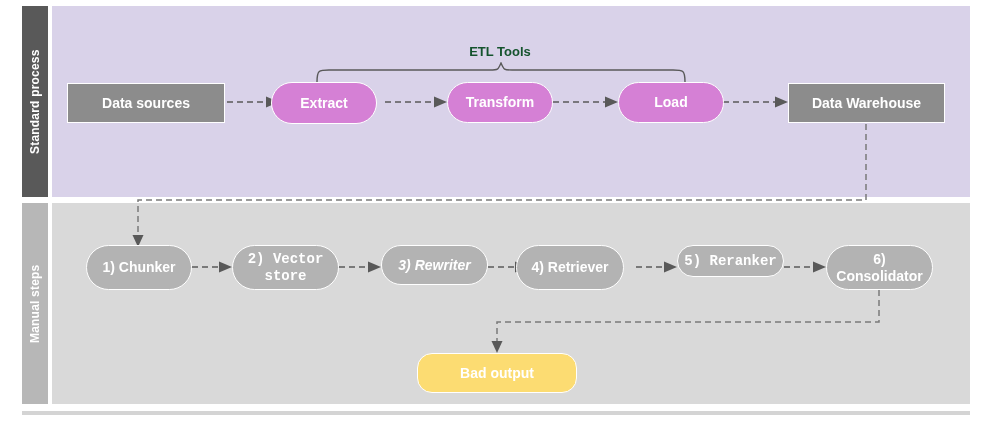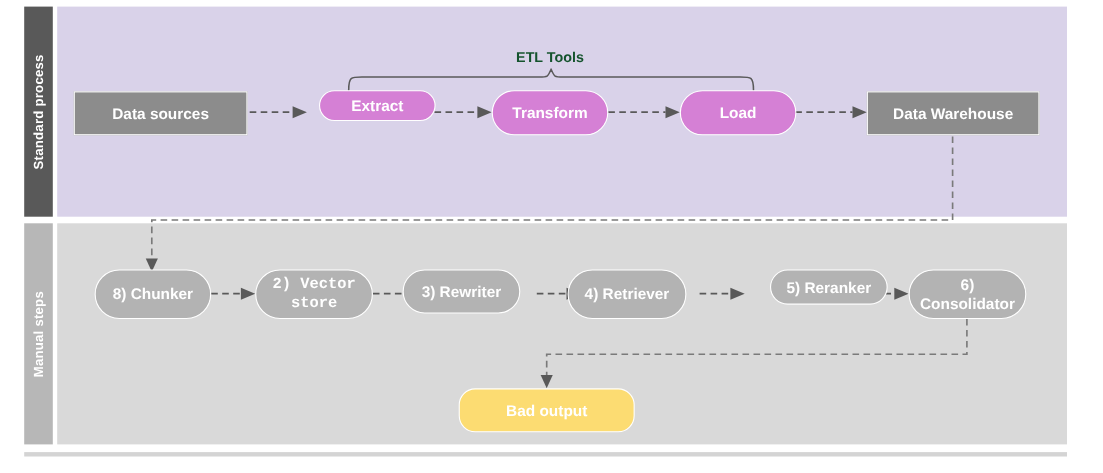--- a/index.html
+++ b/index.html
@@ -165,36 +165,36 @@
   </svg>
 
   <div id="etl-bracket-label">ETL Tools</div>
   <svg id="etl-bracket-svg" width="372" height="22" viewBox="0 0 372 22" xmlns="http://www.w3.org/2000/svg">
     <path d="M2 20 C2 8, 4 8, 14 8 L175 8 C183 8, 183 8, 186 1
              C189 8, 189 8, 197 8 L358 8 C368 8, 370 8, 370 20" fill="none" stroke="#595959" stroke-width="1.4" stroke-linecap="round"></path>
   </svg>
 
   <div class="node rect grey" style="left:67px;  top:83px;  width:158px; height:40px;">Data sources</div>
 
-  <div class="node pill magenta" style="left:290px; top:82px; width:106px; height:28px;">Extract</div>
+  <div class="node pill magenta" style="left:271px; top:82px; width:106px; height:42px;">Extract</div>
 
   <div class="node pill magenta" style="left:447px; top:82px; width:106px; height:41px;">Transform</div>
 
   <div class="node pill magenta" style="left:618px; top:82px; width:106px; height:41px;">Load</div>
 
   <div class="node rect grey" style="left:788px; top:83px; width:157px; height:40px;">Data Warehouse</div>
 
-  <div class="node pill softgrey" style="left:86px;  top:245px; width:106px; height:45px;">8) Chunker</div>
+  <div class="node pill softgrey" style="left:86px;  top:245px; width:106px; height:45px;">1) Chunker</div>
 
   <div class="node pill softgrey" style="left:232px; top:245px; width:107px; height:45px;font-family:Liberation Mono, monospace;">2) Vector store</div>
 
-  <div class="node pill softgrey" style="left:366px; top:245px; width:107px; height:40px;">3) Rewriter</div>
+  <div class="node pill softgrey" style="left:381px; top:245px; width:107px; height:40px;font-style:italic;">3) Rewriter</div>
 
   <div class="node pill softgrey" style="left:516px; top:245px; width:108px; height:45px;">4) Retriever</div>
 
-  <div class="node pill softgrey" style="left:700px; top:245px; width:107px; height:32px;">5) Reranker</div>
+  <div class="node pill softgrey" style="left:677px; top:245px; width:107px; height:32px;font-family:Liberation Mono, monospace;">5) Reranker</div>
 
   <div class="node pill softgrey" style="left:826px; top:245px; width:107px; height:45px;">6) Consolidator</div>
 
   <div class="node rect yellow" style="left:417px; top:353px; width:160px; height:40px;">Bad output</div>
 
   <div id="bottom-rule"></div>
 </div>
 
 </body></html>

